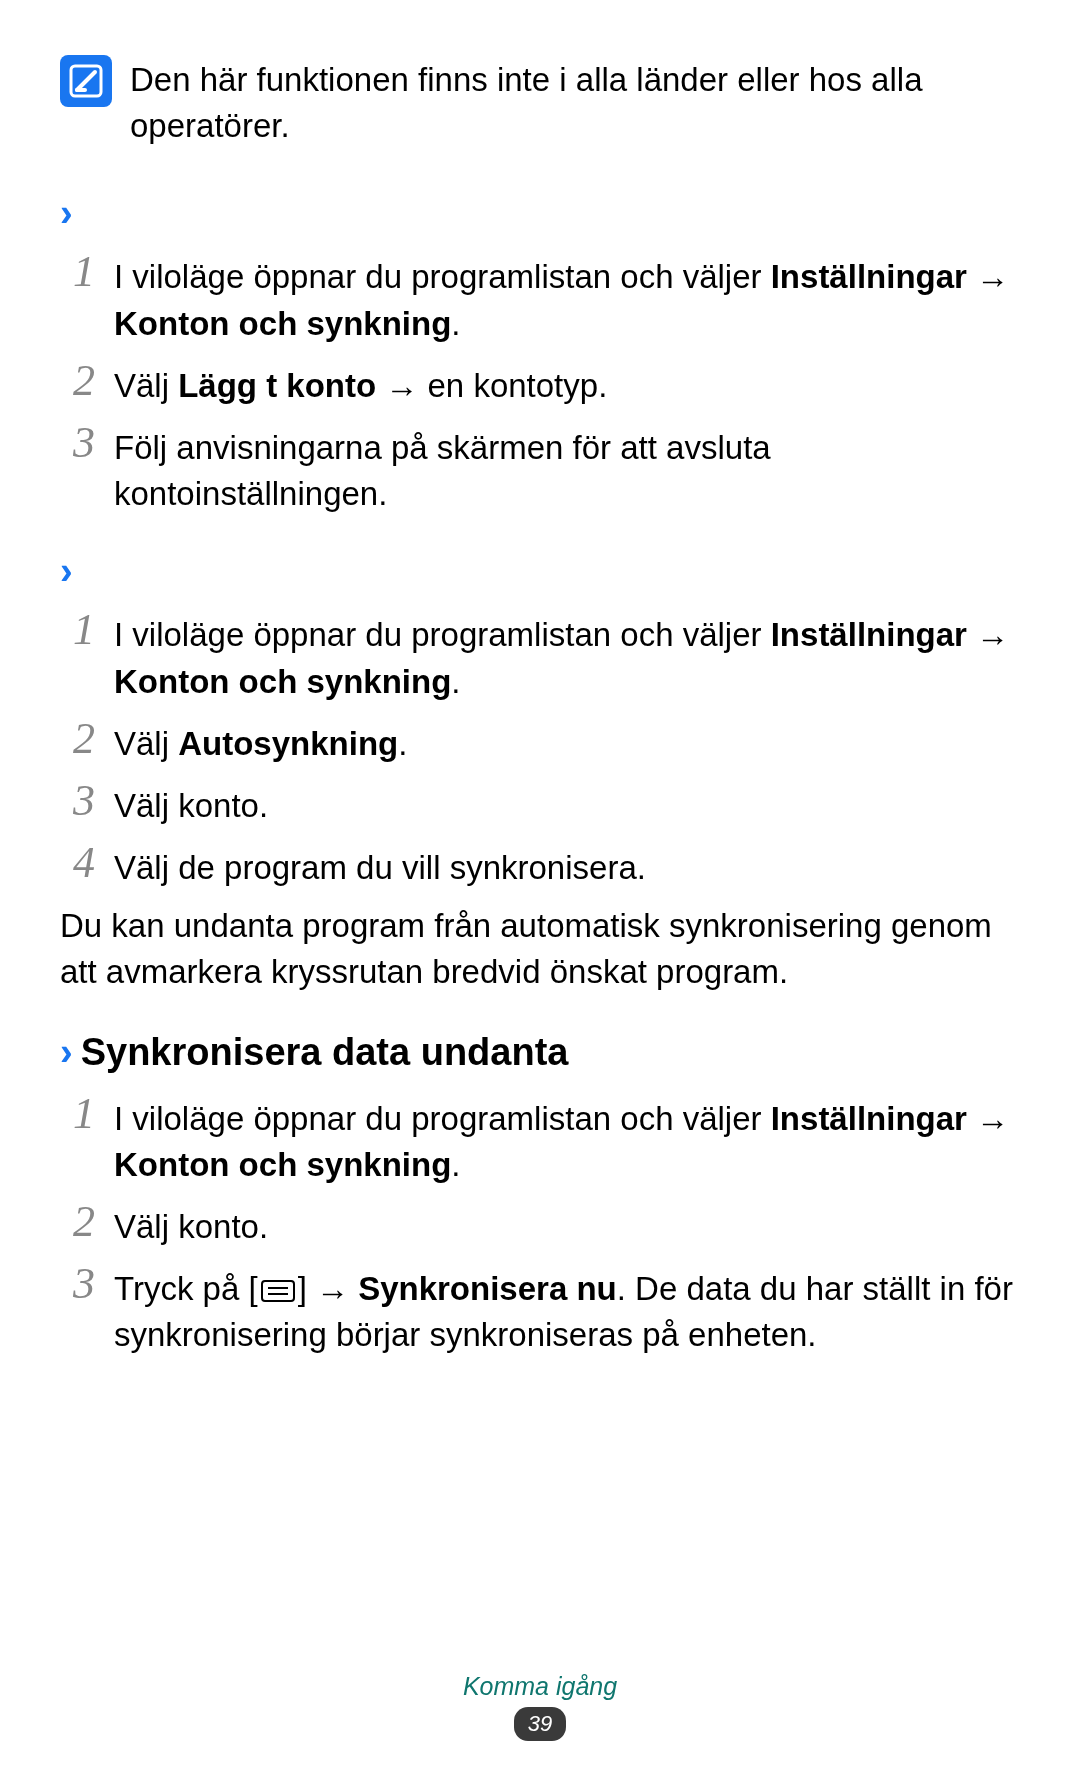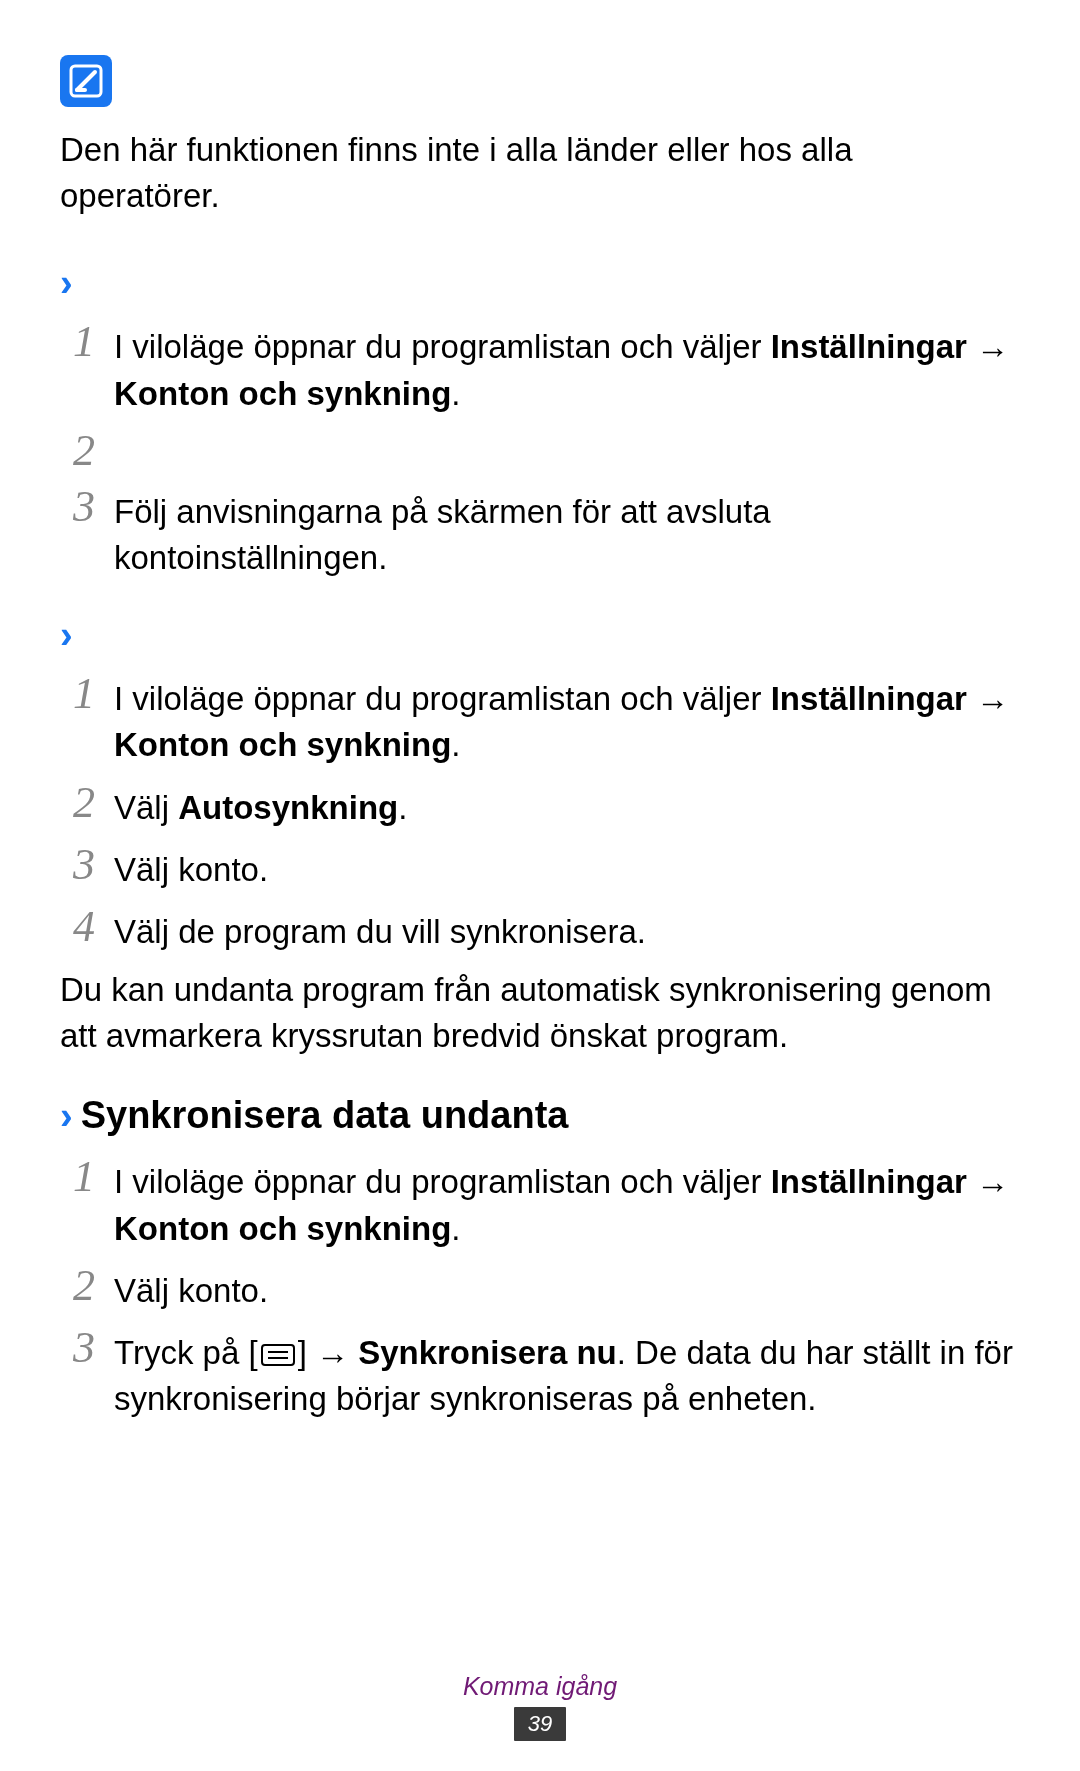--- a/index.html
+++ b/index.html
@@ -12,21 +12,20 @@
       color: #000;
       position: relative;
       padding: 55px 60px 0 60px;
     }
     
     .note-block {
       display: flex;
       align-items: flex-start;
       gap: 18px;
       margin-bottom: 45px;
-      flex-direction: column;
     }
     
     .note-icon {
       width: 52px;
       height: 52px;
       background: #1976f0;
       border-radius: 8px;
       display: flex;
       align-items: center;
       justify-content: center;
@@ -106,31 +105,31 @@
       position: absolute;
       bottom: 30px;
       left: 0;
       width: 100%;
       text-align: center;
     }
     
     .footer-text {
       font-style: italic;
       font-size: 25px;
-      color: #701a75;
+      color: #0f766e;
       margin-bottom: 6px;
     }
     
     .page-badge {
       display: inline-block;
       background: #3a3a3a;
       color: #fff;
       font-size: 22px;
       padding: 4px 14px;
-      border-radius: 1px;
+      border-radius: 14px;
       font-style: italic;
     }
   </style>
 </head>
 <body>
 
 <div class="note-block">
   <div class="note-icon">
     <svg width="38" height="38" viewBox="0 0 38 38">
       <rect x="4" y="4" width="30" height="30" rx="4" fill="none" stroke="#fff" stroke-width="3"></rect>
@@ -145,20 +144,21 @@
     <div class="section">
       <div class="section-header">
         <span class="chevron">›</span>
       </div>
       <div class="step">
         <div class="step-num">1</div>
         <div class="step-text"><span>I viloläge öppnar du programlistan och väljer </span><span class="bold">Inställningar</span><span> → </span><span class="bold">Konton och synkning</span><span>.</span></div>
       </div>
       <div class="step">
         <div class="step-num">2</div>
+        <div class="step-text"><span>Välj </span><span class="bold">Lägg t konto</span><span> → en kontotyp.</span></div>
       </div>
       <div class="step">
         <div class="step-num">3</div>
         <div class="step-text"><span>Följ anvisningarna på skärmen för att avsluta kontoinställningen.</span></div>
       </div>
     </div>
     <div class="section">
       <div class="section-header">
         <span class="chevron">›</span>
       </div>

